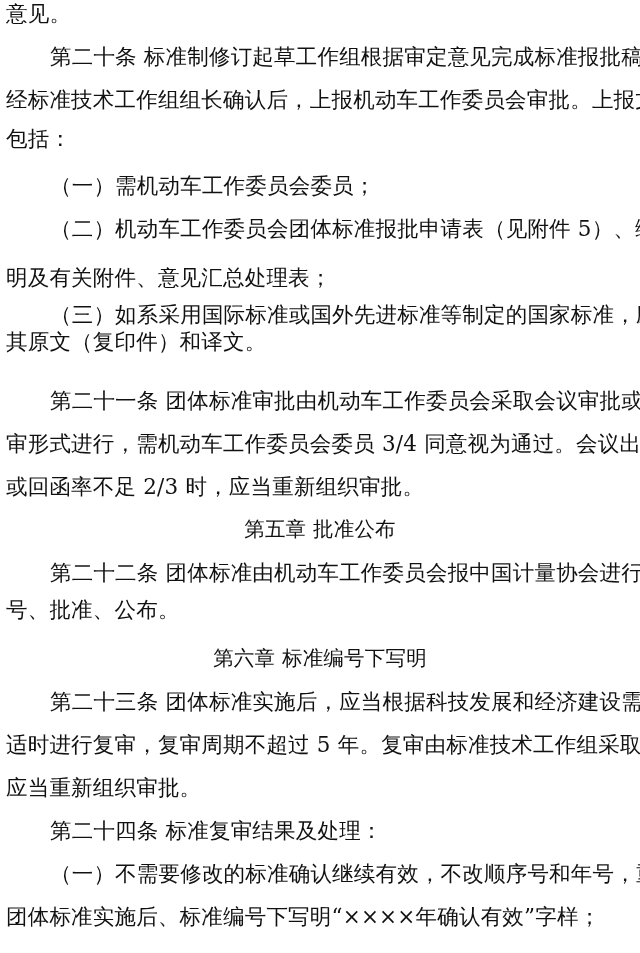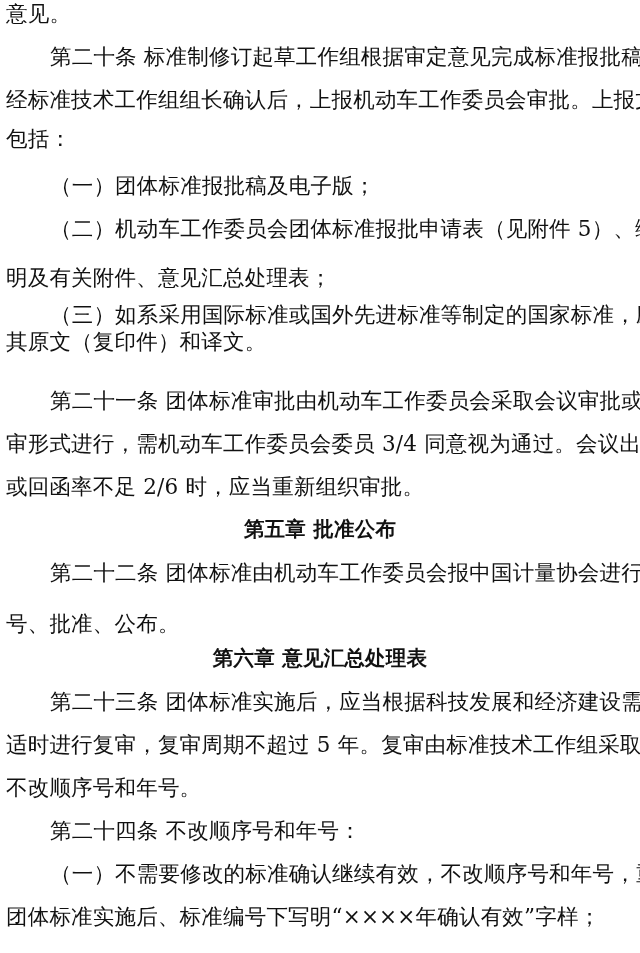--- a/index.html
+++ b/index.html
@@ -1,43 +1,43 @@
 <!DOCTYPE html>
 <html><head>
 <meta charset="utf-8">
 <style>
   html, body { margin:0; padding:0; background:#ffffff; }
   body { width:640px; height:953px; overflow:hidden; position:relative;
          font-family:"DejaVu Serif", "Liberation Serif", serif; color:#111; }
   .line { position:absolute; left:6px; right:4px; height:43px; line-height:43px;
           font-size:21.5px; white-space:nowrap; letter-spacing:0.2px; }
   .indent { left:50px; }
-  .heading { left:0; right:0; text-align:center; font-weight:bold;
+  .heading { left:0; right:0; text-align:center; font-weight:normal;
              font-family:"DejaVu Sans", "Liberation Sans", sans-serif; font-size:20.5px; }
   .justify { text-align:justify; text-align-last:justify; }
 </style>
 </head>
 <body>
 
 <div>
   <div class="line" style="top:-8px">意见。</div>
   <div class="line indent justify" style="top:35px">第二十条  标准制修订起草工作组根据审定意见完成标准报批稿，</div>
   <div class="line justify" style="top:78px">经标准技术工作组组长确认后，上报机动车工作委员会审批。上报文件</div>
   <div class="line" style="top:117px">包括：</div>
-  <div class="line indent" style="top:164px">（一）团体标准报批稿及电子版；</div>
+  <div class="line indent" style="top:164px">（一）需机动车工作委员会委员；</div>
   <div class="line indent justify" style="top:207px">（二）机动车工作委员会团体标准报批申请表（见附件 5）、编制说</div>
   <div class="line" style="top:256px">明及有关附件、意见汇总处理表；</div>
   <div class="line indent justify" style="top:293px">（三）如系采用国际标准或国外先进标准等制定的国家标准，应附</div>
   <div class="line" style="top:320px">其原文（复印件）和译文。</div>
   <div class="line indent justify" style="top:379px">第二十一条  团体标准审批由机动车工作委员会采取会议审批或函</div>
   <div class="line justify" style="top:422px">审形式进行，需机动车工作委员会委员 3/4 同意视为通过。会议出席率</div>
-  <div class="line" style="top:465px">或回函率不足 2/6 时，应当重新组织审批。</div>
+  <div class="line" style="top:465px">或回函率不足 2/3 时，应当重新组织审批。</div>
   <div class="line heading" style="top:508px">第五章  批准公布</div>
   <div class="line indent justify" style="top:551px">第二十二条  团体标准由机动车工作委员会报中国计量协会进行编</div>
-  <div class="line" style="top:602px">号、批准、公布。</div>
-  <div class="line heading" style="top:637px">第六章  意见汇总处理表</div>
+  <div class="line" style="top:588px">号、批准、公布。</div>
+  <div class="line heading" style="top:637px">第六章  标准编号下写明</div>
   <div class="line indent justify" style="top:680px">第二十三条  团体标准实施后，应当根据科技发展和经济建设需要</div>
   <div class="line justify" style="top:723px">适时进行复审，复审周期不超过 5 年。复审由标准技术工作组采取会议</div>
-  <div class="line" style="top:766px">不改顺序号和年号。</div>
-  <div class="line indent" style="top:809px">第二十四条  不改顺序号和年号：</div>
+  <div class="line" style="top:766px">应当重新组织审批。</div>
+  <div class="line indent" style="top:809px">第二十四条  标准复审结果及处理：</div>
   <div class="line indent justify" style="top:852px">（一）不需要修改的标准确认继续有效，不改顺序号和年号，重版</div>
   <div class="line" style="top:895px">团体标准实施后、标准编号下写明“××××年确认有效”字样；</div>
 </div>
 
 </body></html>

